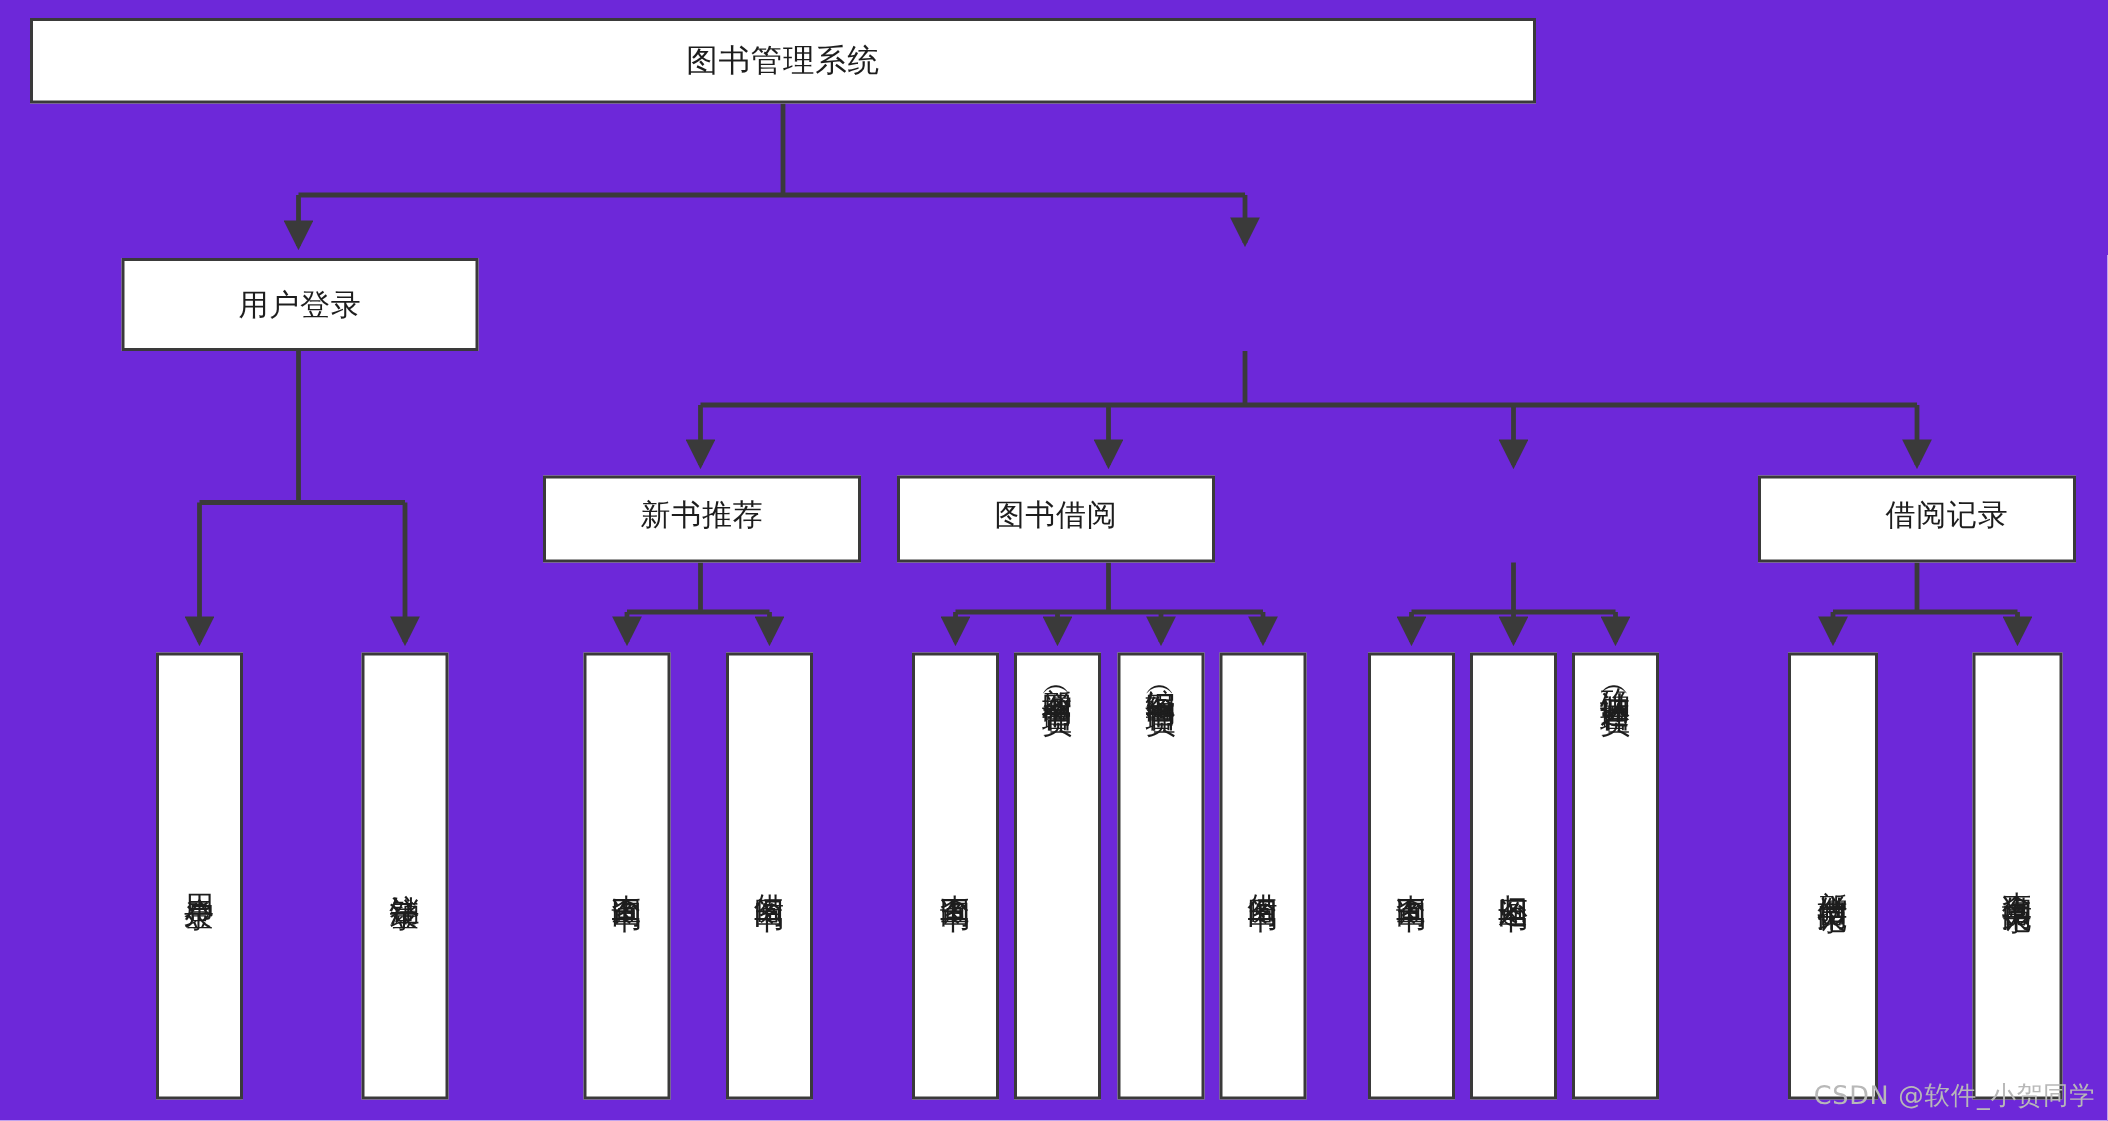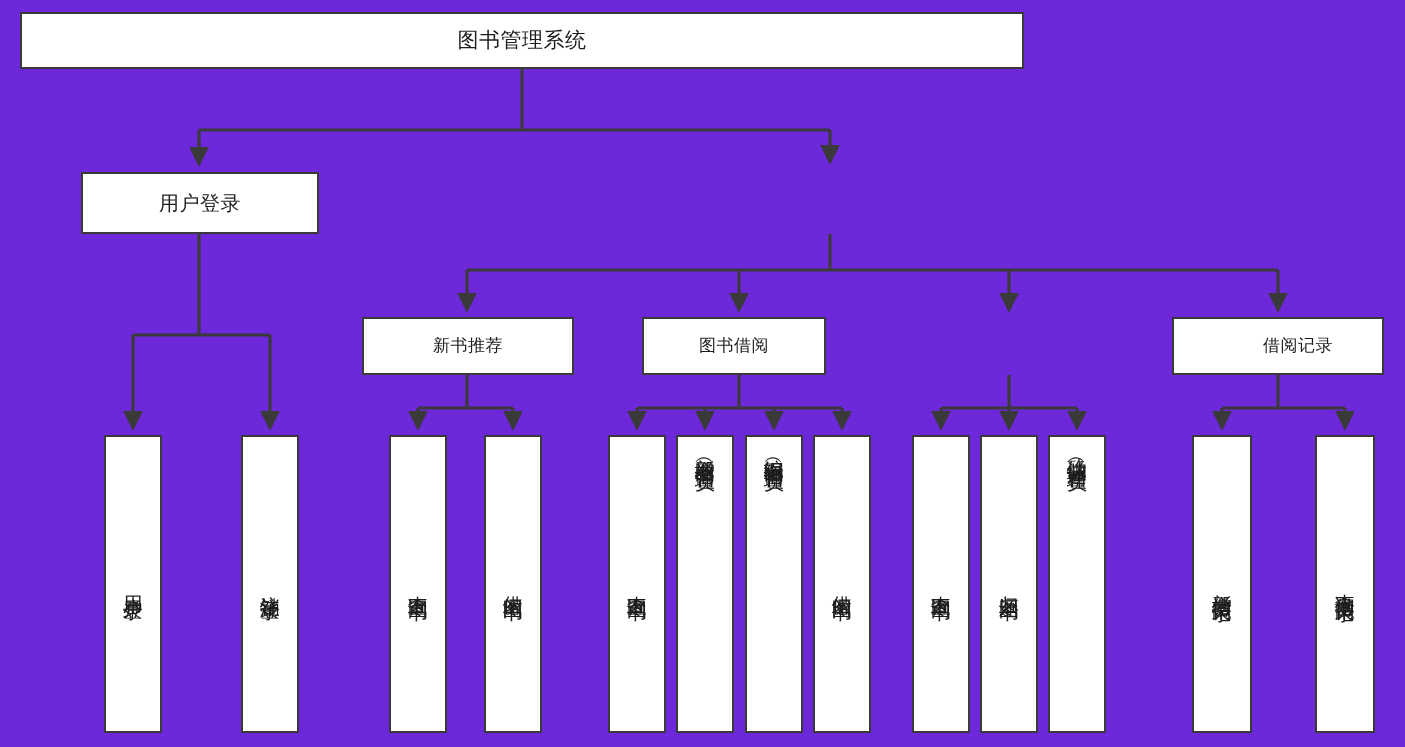--- a/index.html
+++ b/index.html
@@ -38,21 +38,21 @@
     z-index: 2;
   }
   .node .label {
     display: block;
     text-align: center;
     line-height: 1.04;
     letter-spacing: 0.5px;
   }
   .node.root .label { font-size: 21px; }
   .node.level2 .label { font-size: 20px; }
-  .node.level3 .label { font-size: 17px; }
+  .node.level3 .label { font-size: 20px; font-family: Liberation Mono, monospace; }
 
   
   .node.leaf {
     align-items: flex-start;
     justify-content: center;
     padding-top: 6px;
   }
   .node.leaf .label {
     writing-mode: vertical-rl;
     text-orientation: upright;
@@ -135,21 +135,21 @@
     <span class="label">图书管理系统</span>
   </div>
 
   <div class="node level2" style="left:81px; top:172px; width:238px; height:62px;">
     <span class="label">用户登录</span>
   </div>
 
   <div class="node level3" style="left:362px; top:317px; width:212px; height:58px;">
     <span class="label">新书推荐</span>
   </div>
-  <div class="node level3" style="left:642px; top:317px; width:184px; height:58px;">
+  <div class="node level3" style="left:598px; top:317px; width:212px; height:58px;">
     <span class="label">图书借阅</span>
   </div>
   <div class="node level3" style="left:1172px; top:317px; width:212px; height:58px;padding-left:40px;">
     <span class="label">借阅记录</span>
   </div>
 
   <div class="node leaf short" style="left:104px; top:435px; width:58px; height:298px;">
     <span class="label">用户登录</span>
   </div>
   <div class="node leaf short" style="left:241px; top:435px; width:58px; height:298px;">
@@ -186,13 +186,14 @@
     <span class="label">确认归还（管理员）</span>
   </div>
 
   <div class="node leaf short" style="left:1192px; top:435px; width:60px; height:298px;">
     <span class="label">新增借阅记录</span>
   </div>
   <div class="node leaf short" style="left:1315px; top:435px; width:60px; height:298px;">
     <span class="label">查询借阅记录</span>
   </div>
 
+  <div class="watermark">CSDN @软件_小贺同学</div>
 </div>
 
 </body></html>

